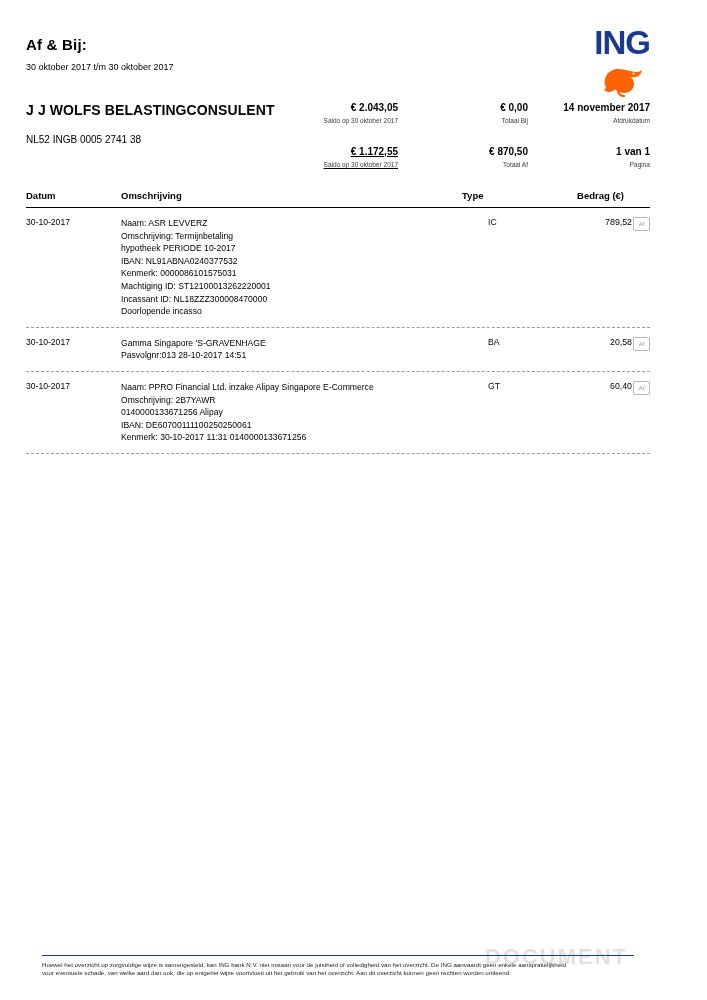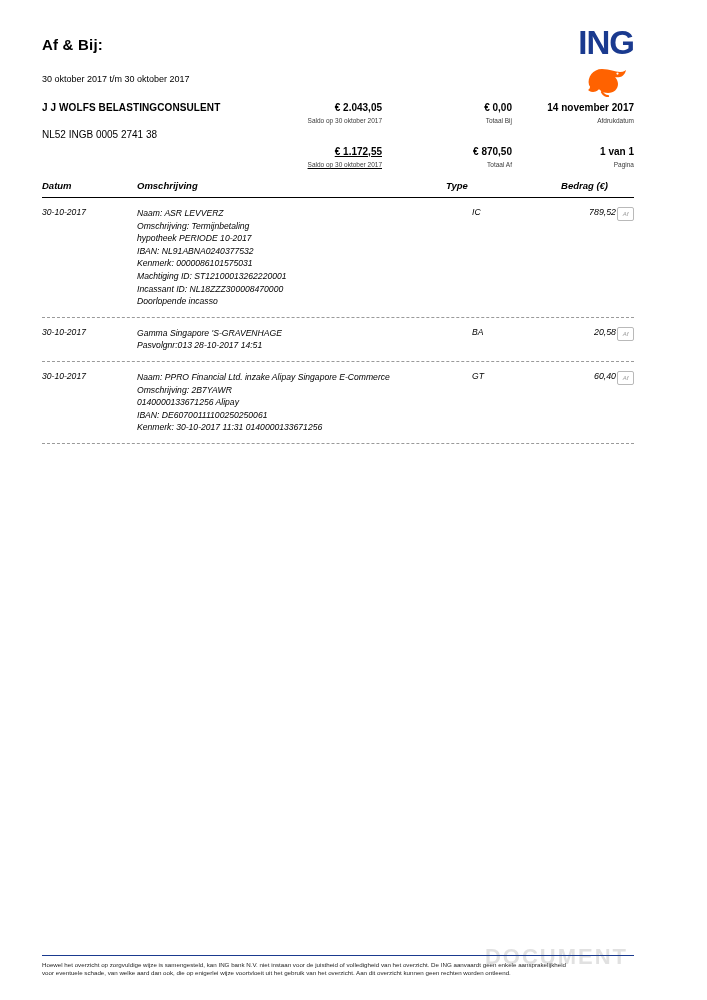--- a/index.html
+++ b/index.html
@@ -13,38 +13,38 @@
     font-family: "Liberation Sans", sans-serif;
     color: #000000;
     position: relative;
     overflow: hidden;
   }
   .page {
     position: relative;
     width: 676px;
     height: 1000px;
     box-sizing: border-box;
-    padding: 0 42px;
+    padding: 0 26px;
   }
 
   
   .header {
     position: relative;
     padding-top: 36px;
     height: 52px;
   }
   .doc-title {
     font-size: 15px;
     font-weight: bold;
     letter-spacing: 0.2px;
     margin: 0;
   }
   .doc-period {
     font-size: 9px;
-    margin-top: 21px;
+    margin-top: 9px;
     color: #000;
   }
   .logo {
     position: absolute;
     right: 0;
     top: 26px;
     display: flex;
     align-items: center;
     gap: 6px;
     flex-direction: column;
@@ -63,21 +63,21 @@
     position: relative;
   }
 
   
   .summary {
     margin-top: 14px;
     position: relative;
     height: 76px;
   }
   .acct-name {
-    font-size: 10px;
+    font-size: 14px;
     font-weight: bold;
     letter-spacing: 0.1px;
   }
   .acct-iban {
     font-size: 10px;
     margin-top: 16px;
   }
   .sum-col {
     position: absolute;
     text-align: right;
@@ -93,22 +93,21 @@
   }
   .c1 { right: 252px; top: 0; }
   .c2 { right: 122px; top: 0; }
   .c3 { right: 0;    top: 0; }
   .c4 { right: 252px; top: 44px; text-decoration: underline; }
   .c5 { right: 122px; top: 44px; }
   .c6 { right: 0;    top: 44px; }
 
   
   .tbl {
-    margin-top: 2px;
-    font-style: italic;
+    margin-top: 12px;
   }
   .thead {
     display: flex;
     font-size: 9.5px;
     font-weight: bold;
     padding-bottom: 6px;
     border-bottom: 1.2px solid #000;
   }
   .col-date  { width: 95px; flex: 0 0 95px; }
   .col-desc  { flex: 1 1 auto; }

